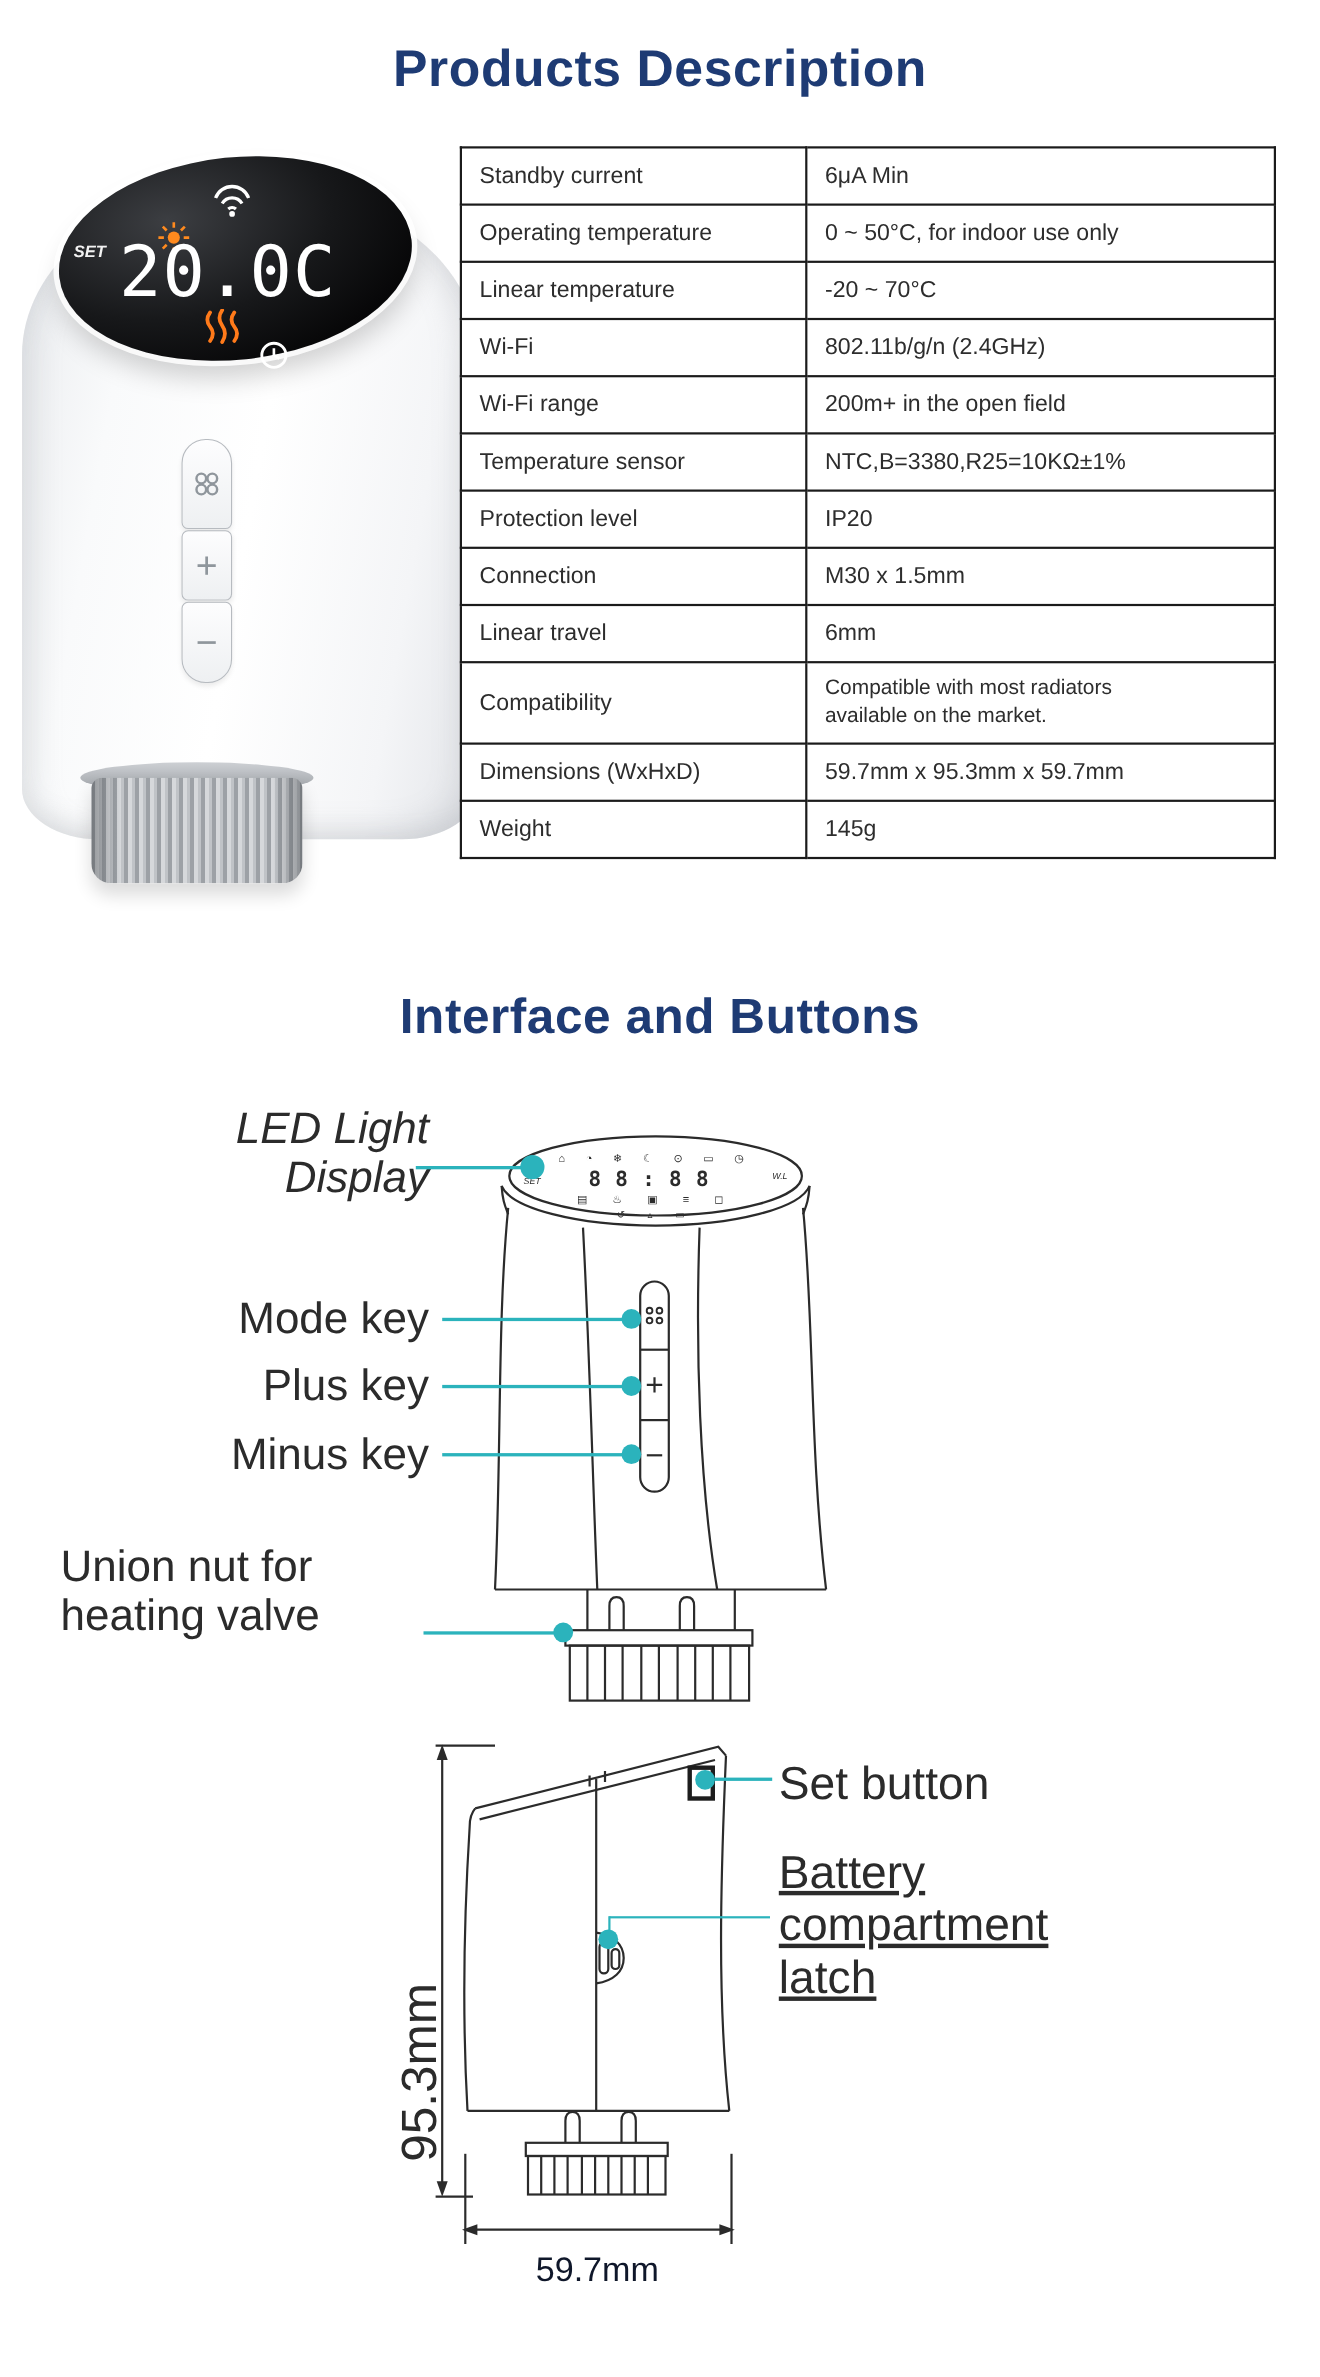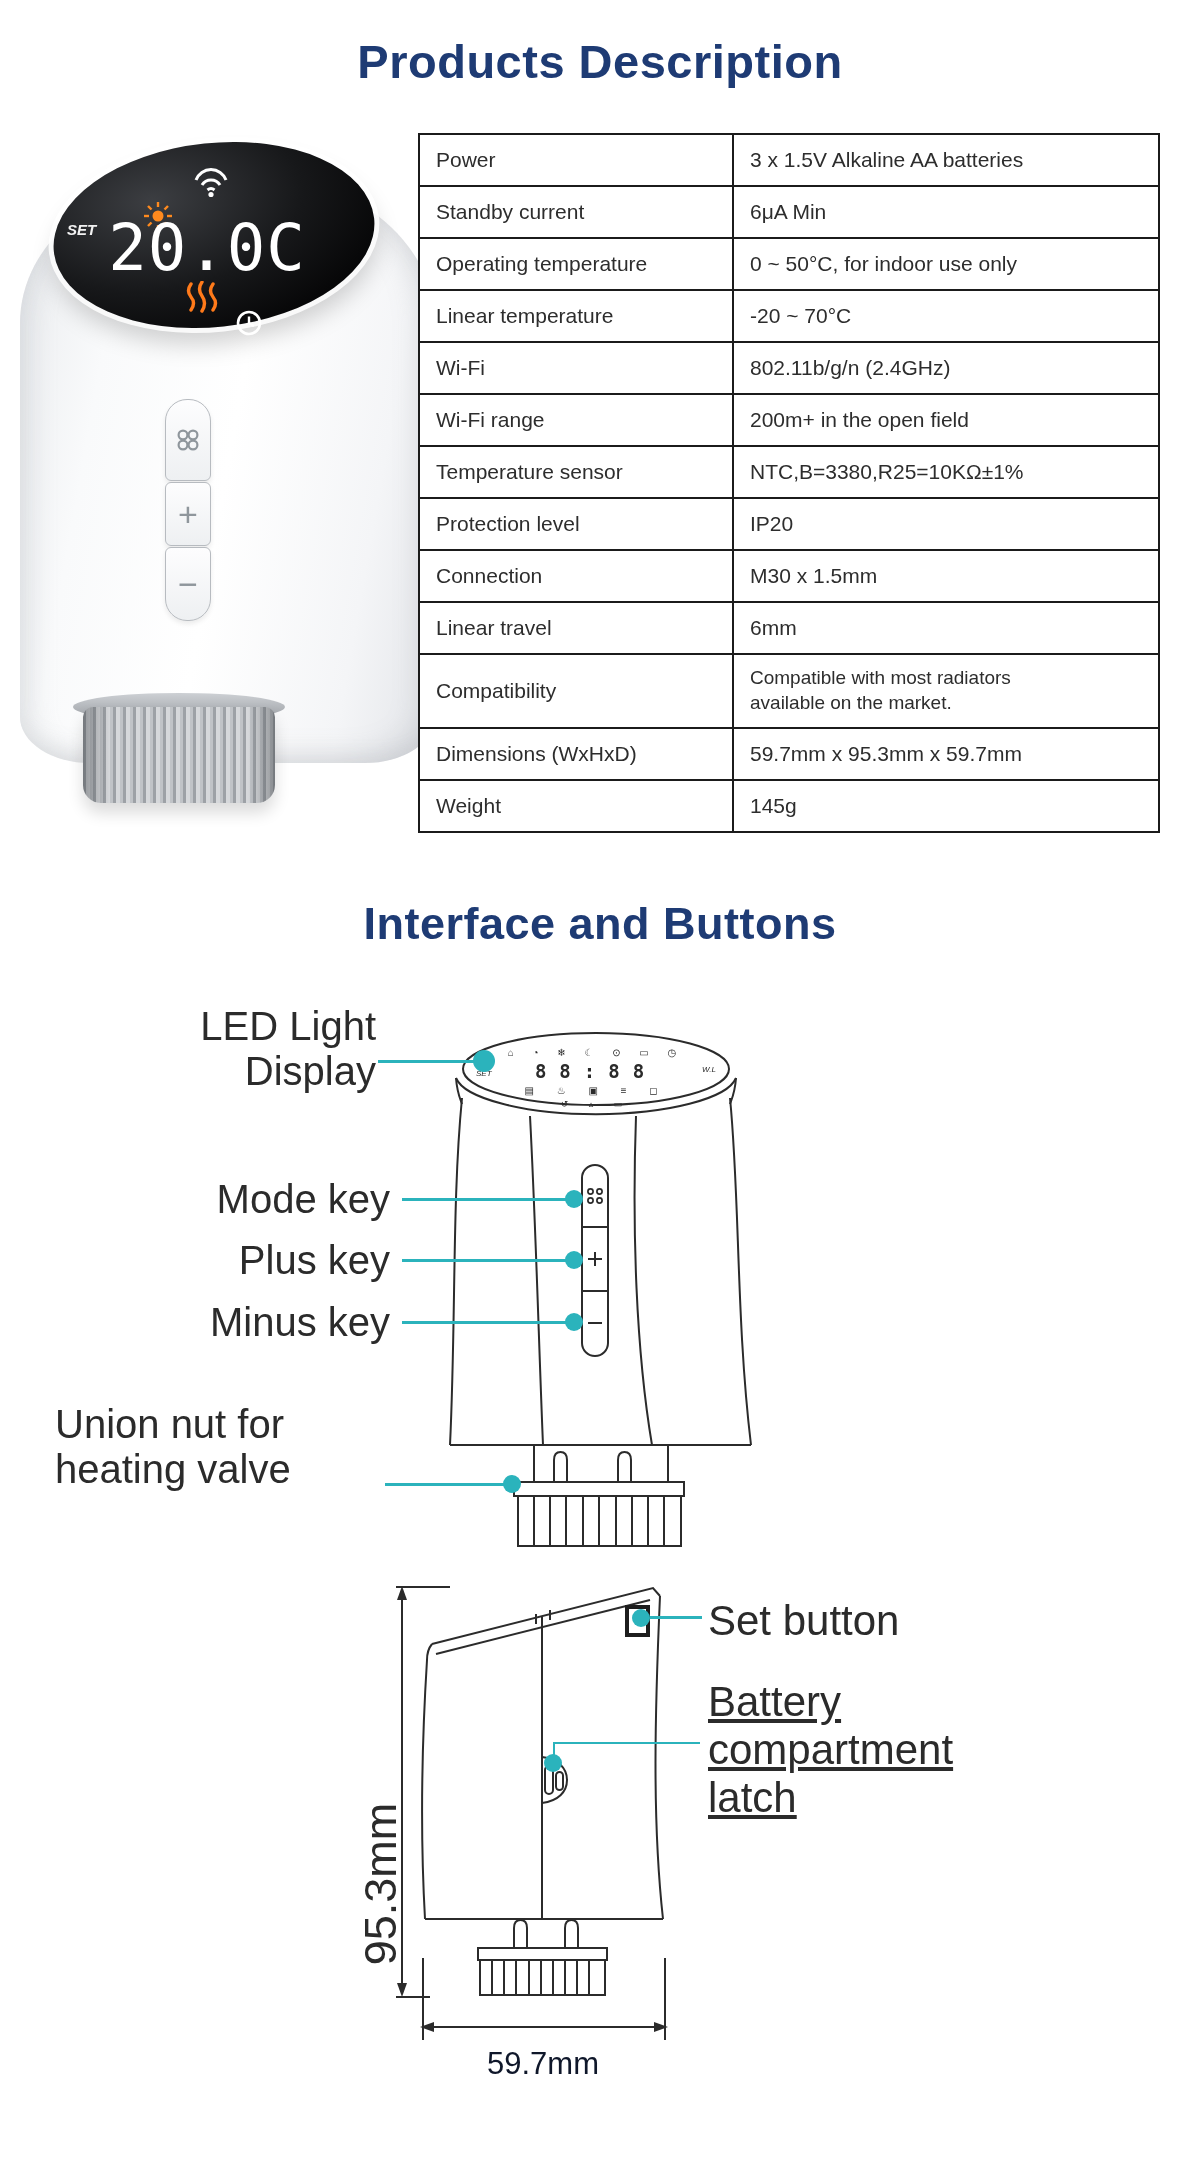--- a/index.html
+++ b/index.html
@@ -112,24 +112,20 @@
       </svg>
     </div>
     <div id="pbtn-plus" class="pbtn abs">+</div>
     <div id="pbtn-minus" class="pbtn abs">−</div>
     <div id="photo-flange" class="abs"></div>
     <div id="photo-nut" class="abs"></div>
   </div>
 
   <table class="spec">
     <tbody>
-        <tr>
-          <td class="k">Power</td>
-          <td class="v">3 x 1.5V Alkaline AA batteries</td>
-        </tr>
     <tr>
           <td class="k">Standby current</td>
           <td class="v">6μA Min</td>
         </tr>
     <tr>
           <td class="k">Operating temperature</td>
           <td class="v">0 ~ 50°C, for indoor use only</td>
         </tr>
     <tr>
           <td class="k">Linear temperature</td>
@@ -216,21 +212,21 @@
     </g>
 
     <text class="tiny" x="156" y="36" font-size="10" letter-spacing="8" text-anchor="middle">⌂ ◔ ❄ ☾ ⊙ ▭ ◷</text>
     <text class="tiny" x="156" y="58" font-size="19" letter-spacing="13" text-anchor="middle" font-family="DejaVu Sans Mono, monospace" font-weight="bold">88:88</text>
     <text class="tiny" x="156" y="74" font-size="10" letter-spacing="10" text-anchor="middle">▤ ♨ ▣ ≡ ◻</text>
     <text class="tiny" x="156" y="87" font-size="9" letter-spacing="9" text-anchor="middle">↺ ▵ ▭</text>
     <text class="tiny" x="36" y="56" font-size="8" font-style="italic">SET</text>
     <text class="tiny" x="262" y="52" font-size="8" font-style="italic">W.L</text>
   </svg>
 
-  <div class="lbl r" style="left:104px;top:1004px;width:272px;">
+  <div class="lbl r" style="left:118px;top:1004px;width:272px;font-style:italic;">
     <div>LED Light</div>
     <div>Display</div>
   </div>
   <div class="lead" style="left:378px;top:1060px;width:106px;"></div>
   <div class="dot big" style="left:473px;top:1050px;"></div>
 
   <div class="lbl r" style="left:150px;top:1177px;width:240px;">Mode key</div>
   <div class="lead" style="left:402px;top:1198px;width:172px;"></div>
   <div class="dot" style="left:565px;top:1190px;"></div>
 

